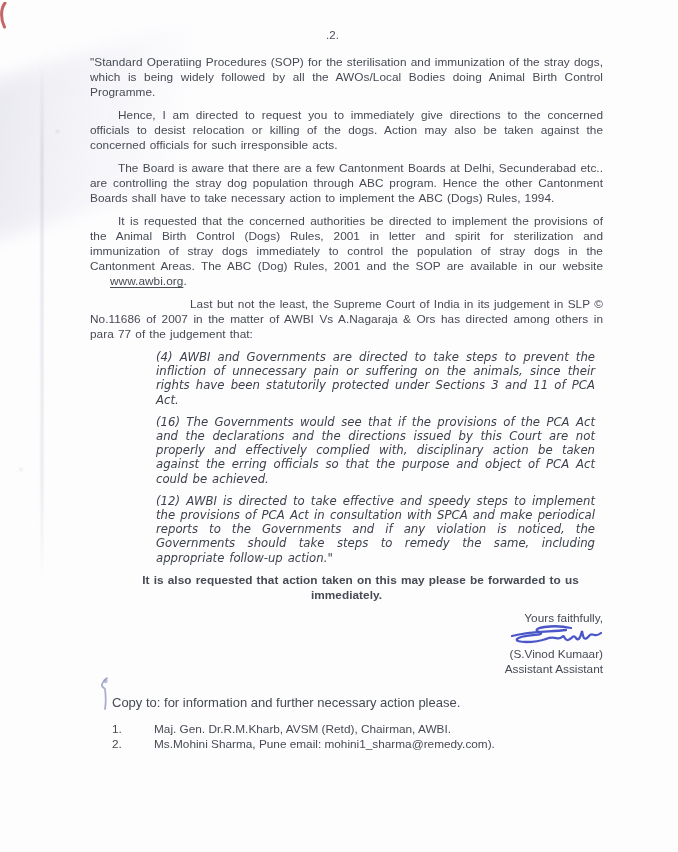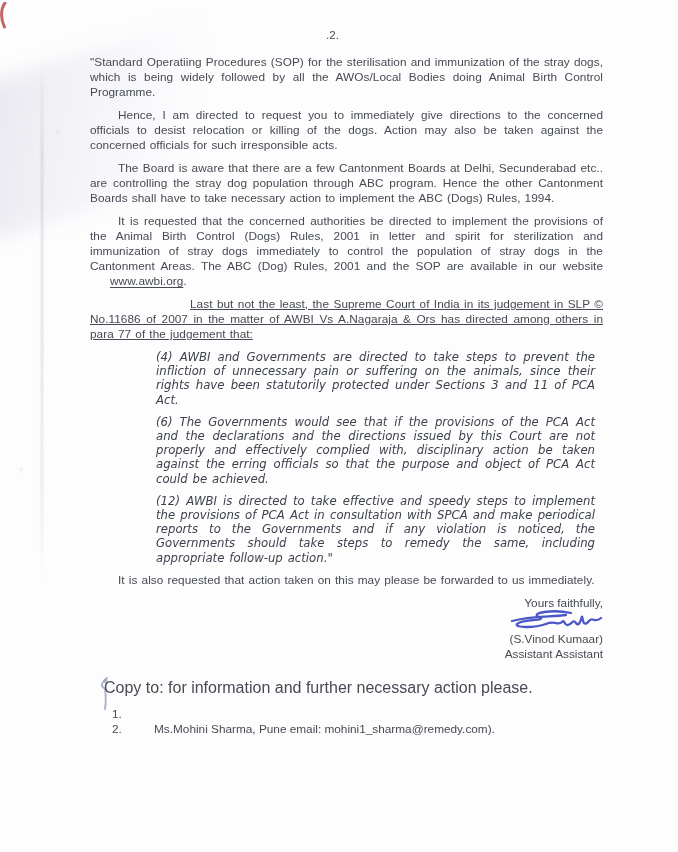--- a/index.html
+++ b/index.html
@@ -37,32 +37,32 @@
   .page-number {
     text-align:center; font-size:11.5px; line-height:15px;
     transform:translateX(-14px); color:#4a4e57;
   }
   .para {
     font-size:11.8px; line-height:15px; margin:0 0 8px 0;
     text-align:justify; word-spacing:.8px; letter-spacing:.05px;
   }
   .para.first { margin-top:12px; }
   .indent  { text-indent:28px; }
-  .indent-lg { text-indent:100px;text-decoration:underline; }
+  .indent-lg { text-indent:100px; }
   .weblink { text-decoration:underline; text-underline-offset:2px;margin-left:20px; }
   .quote {
     font-family:"DejaVu Sans", sans-serif; font-style:italic;
     font-size:11.7px; line-height:14.2px;
     margin:6px 8px 8px 66px;
     text-align:justify; word-spacing:1.2px; color:#3d414c;
   }
-  .closing { text-align:left; }
+  .closing { text-align:center;font-weight:bold; }
   .sig-block { margin-top:4px; text-align:right; font-size:11.8px; line-height:15px; }
   .sig-ink { display:block; margin:-3px -4px 0 auto; }
-  .copy-heading { margin:18px 0 0 14px; font-size:16px; line-height:15px; }
+  .copy-heading { margin:18px 0 0 22px; font-size:13px; line-height:15px; }
   .cc-list { margin:12px 0 0 22px; }
   .cc-item { font-size:11.8px; line-height:15px; display:flex; }
   .cc-num  { display:inline-block; width:42px; flex:0 0 42px; }
 </style>
 </head>
 <body>
 
 <div class="page">
 
   <div class="smudge-topleft"></div>
@@ -88,21 +88,21 @@
 
     <p class="para indent">Hence, I am directed to request you to immediately give directions to the concerned officials to desist relocation or killing of the dogs. Action may also be taken against the concerned officials for such irresponsible acts.</p>
 
     <p class="para indent">The Board is aware that there are a few Cantonment Boards at Delhi, Secunderabad etc.. are controlling the stray dog population through ABC program. Hence the other Cantonment Boards shall have to take necessary action to implement the ABC (Dogs) Rules, 1994.</p>
 
     <p class="para indent"><span>It is requested that the concerned authorities be directed to implement the provisions of the Animal Birth Control (Dogs) Rules, 2001 in letter and spirit for sterilization and immunization of stray dogs immediately to control the population of stray dogs in the Cantonment Areas. The ABC (Dog) Rules, 2001 and the SOP are available in our website </span><span class="weblink">www.awbi.org</span><span>.</span></p>
 
     <p class="para indent-lg">Last but not the least, the Supreme Court of India in its judgement in SLP © No.11686 of 2007 in the matter of AWBI Vs A.Nagaraja &amp; Ors has directed among others in para 77 of the judgement that:</p>
 
     <div class="quote">(4) AWBI and Governments are directed to take steps to prevent the infliction of unnecessary pain or suffering on the animals, since their rights have been statutorily protected under Sections 3 and 11 of PCA Act.</div>
-    <div class="quote">(6) The Governments would see that if the provisions of the PCA Act and the declarations and the directions issued by this Court are not properly and effectively complied with, disciplinary action be taken against the erring officials so that the purpose and object of PCA Act could be achieved.</div>
+    <div class="quote">(16) The Governments would see that if the provisions of the PCA Act and the declarations and the directions issued by this Court are not properly and effectively complied with, disciplinary action be taken against the erring officials so that the purpose and object of PCA Act could be achieved.</div>
     <div class="quote">(12) AWBI is directed to take effective and speedy steps to implement the provisions of PCA Act in consultation with SPCA and make periodical reports to the Governments and if any violation is noticed, the Governments should take steps to remedy the same, including appropriate follow-up action."</div>
 
     <p class="para indent closing">It is also requested that action taken on this may please be forwarded to us immediately.</p>
 
     <div class="sig-block">
       <div>Yours faithfully,</div>
       <svg class="sig-ink" width="98" height="24" viewBox="0 0 98 24">
         <g fill="none" stroke="#3845c2" stroke-width="2.3" stroke-linecap="round" opacity="0.9">
           <path d="M62,5 C44,1 20,5 30,9 C40,13 12,11 8,16 C5,20 26,20 37,16"></path>
           <path d="M37,16 C46,12 49,18 53,14 C56,11 55,18 59,17 C63,16 64,11 67,15 C69,18 71,16 73,8 C74,14 75,19 80,13 C84,8 85,16 92,10"></path>
@@ -111,20 +111,21 @@
       </svg>
       <div>(S.Vinod Kumaar)</div>
       <div>Assistant Assistant</div>
     </div>
 
     <div class="copy-heading">Copy to: for information and further necessary action please.</div>
 
     <div class="cc-list">
       <div class="cc-item">
         <span class="cc-num">1.</span>
+        <span class="cc-text">Maj. Gen. Dr.R.M.Kharb, AVSM (Retd), Chairman, AWBI.</span>
       </div>
       <div class="cc-item">
         <span class="cc-num">2.</span>
         <span class="cc-text">Ms.Mohini Sharma, Pune email: mohini1_sharma@remedy.com).</span>
       </div>
     </div>
 
   </div>
 </div>
 

